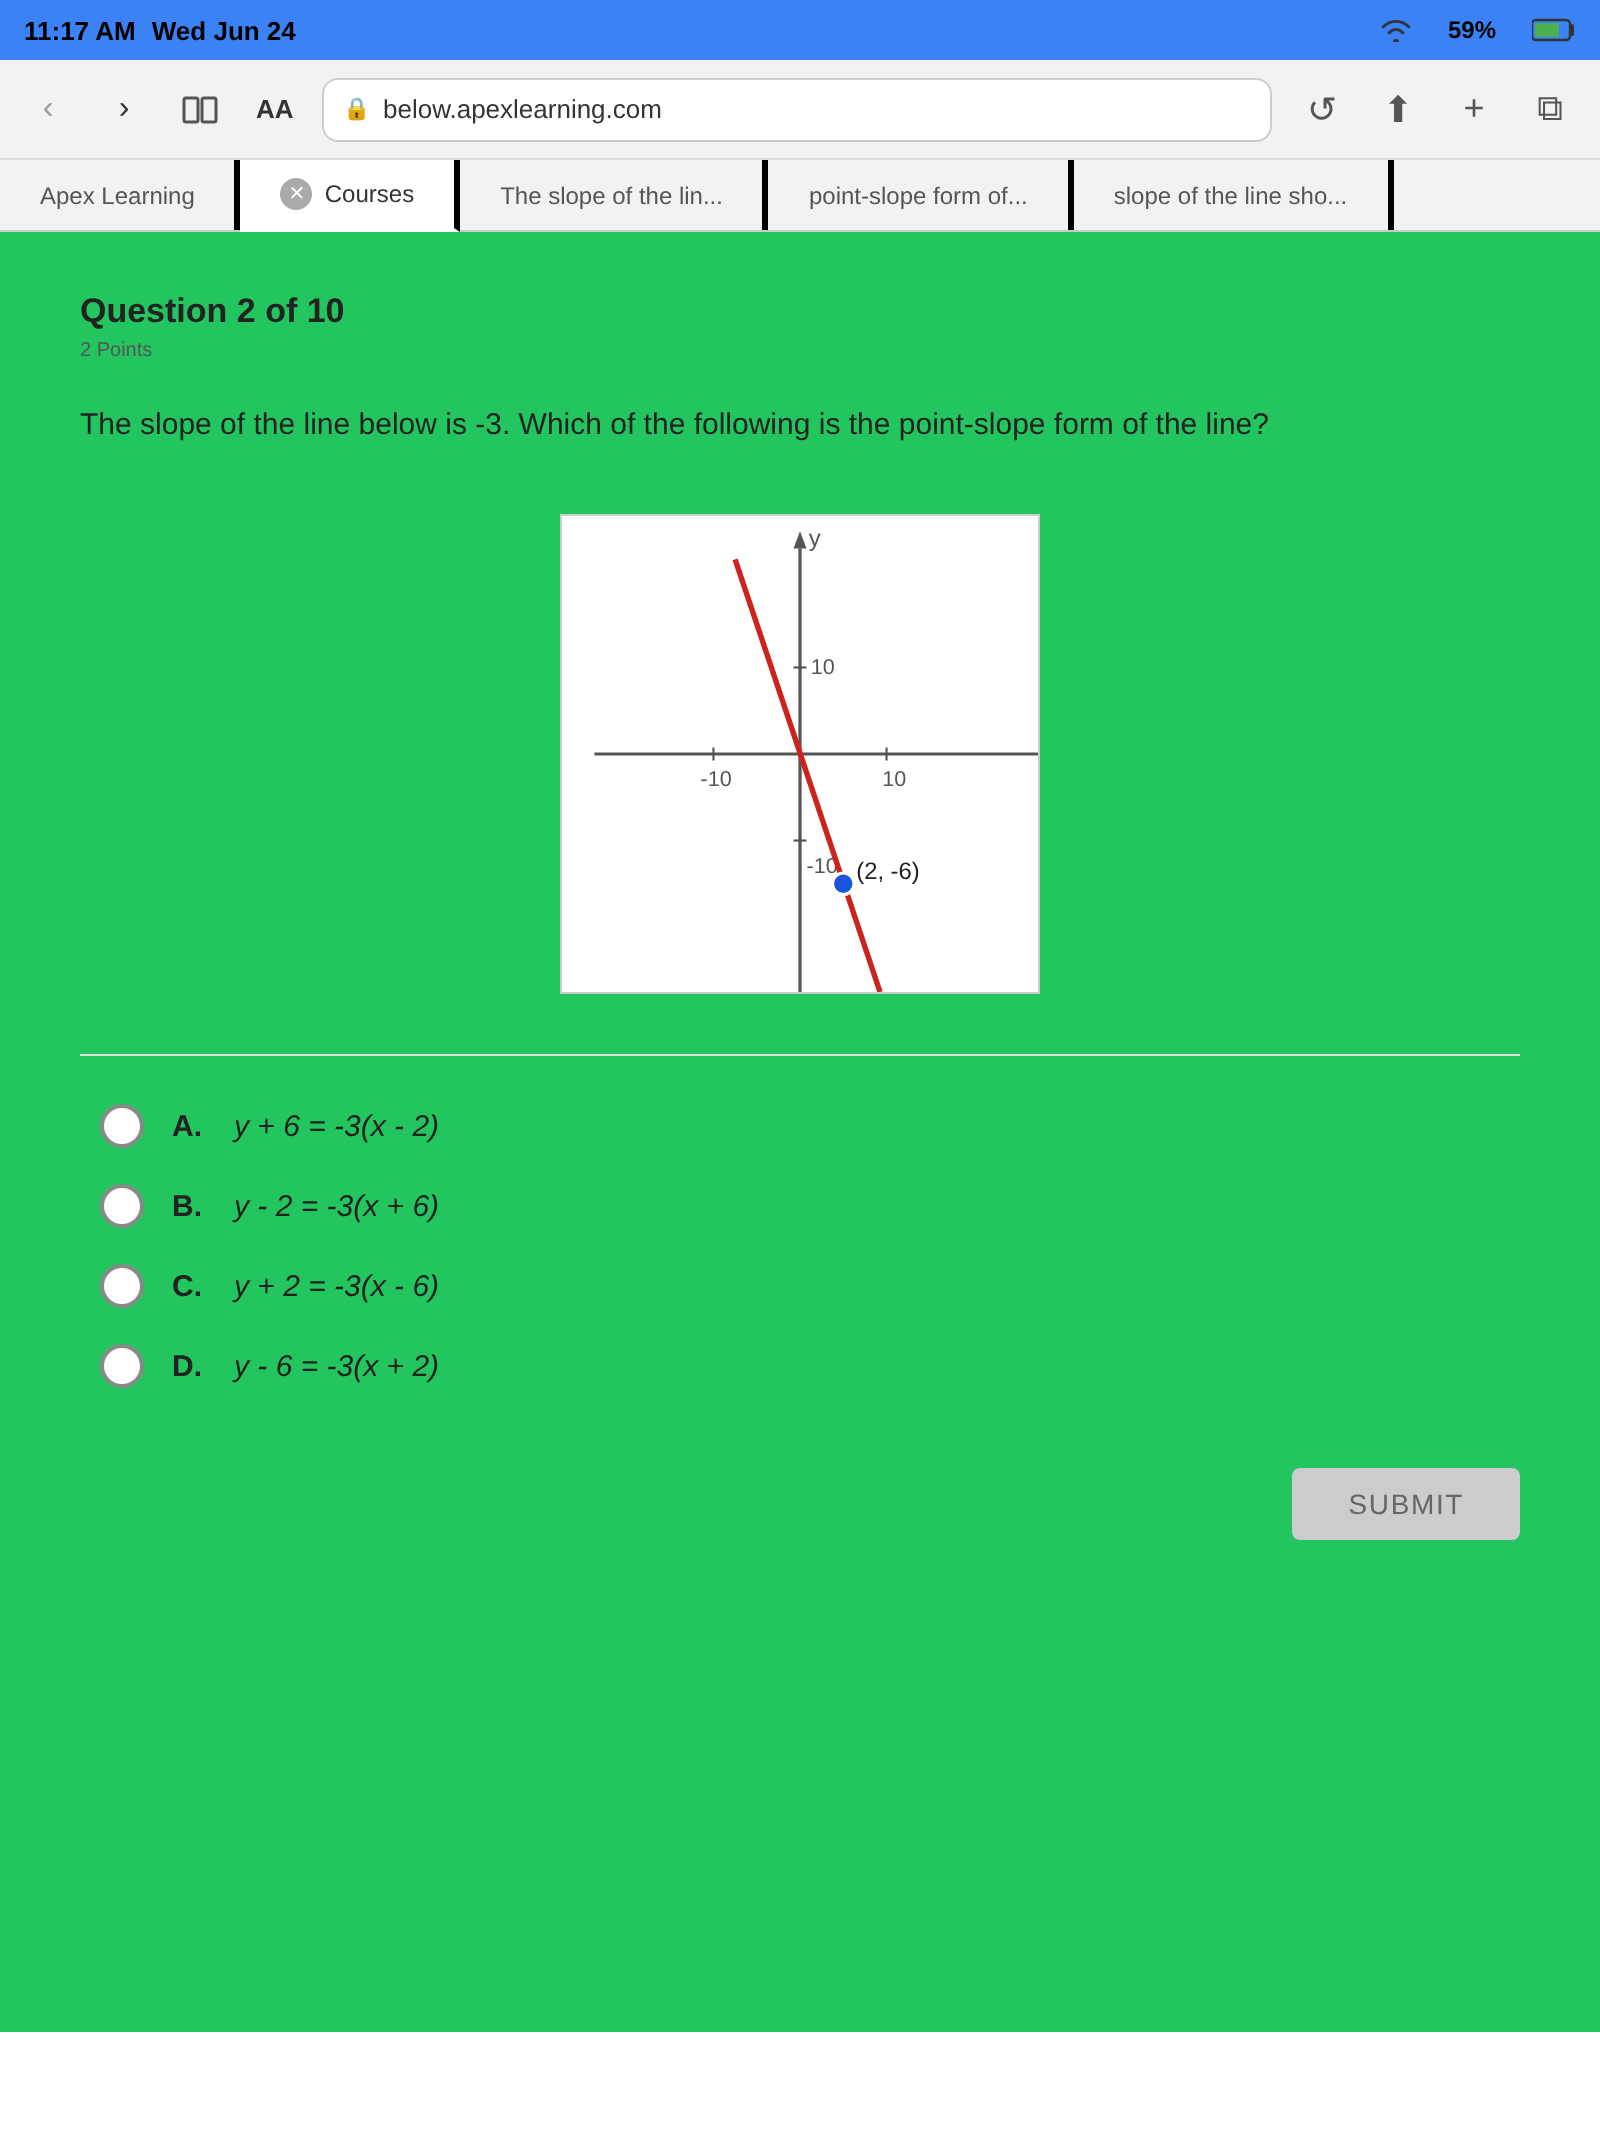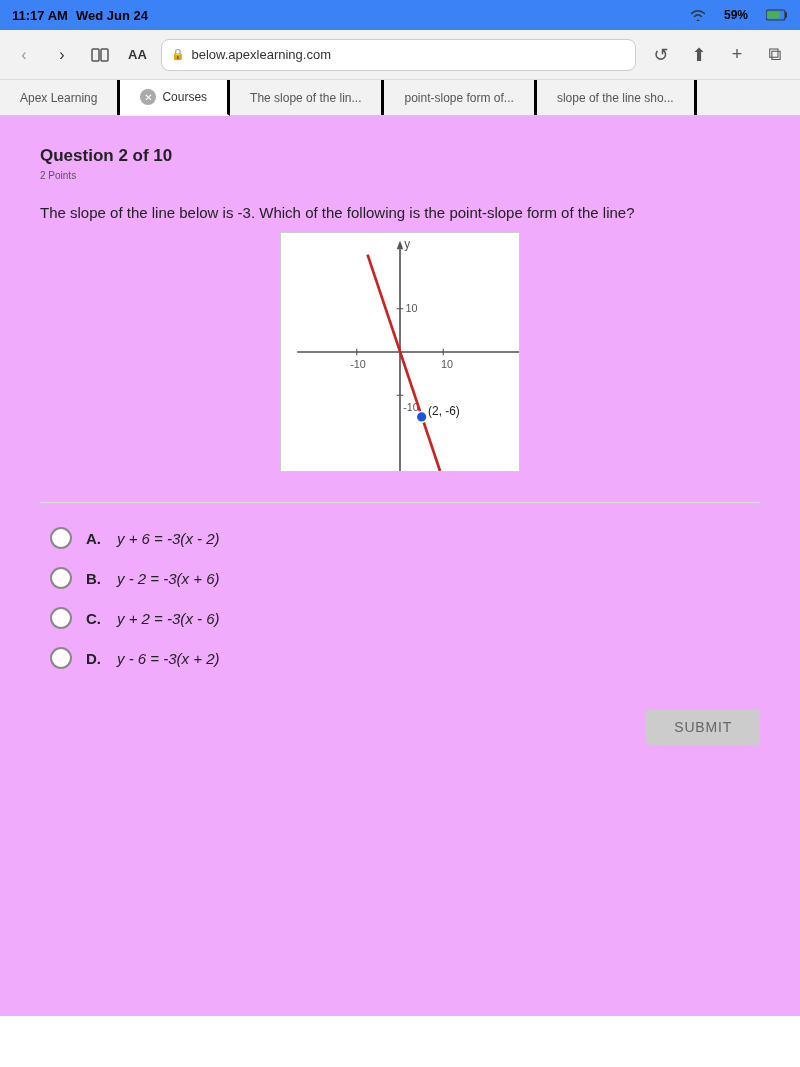--- a/index.html
+++ b/index.html
@@ -99,39 +99,39 @@
       background: #aaa;
       color: #fff;
       display: flex; align-items: center; justify-content: center;
       font-size: 10px;
       cursor: pointer;
     }
 
     
     .page-content {
       padding: 30px 40px;
-      background: #f0abfc;
+      background: #22c55e;
       min-height: 900px;
     }
     .question-header {
       font-size: 17px;
       font-weight: 700;
       color: #222;
       margin-bottom: 4px;
     }
     .question-points {
       font-size: 10px;
       color: #555;
       margin-bottom: 20px;
     }
     .question-text {
       font-size: 15px;
       color: #222;
       line-height: 1.6;
-      margin-bottom: 7px;
+      margin-bottom: 32px;
       max-width: 600px;
     }
 
     
     .graph-container {
       display: flex;
       justify-content: center;
       margin-bottom: 30px;
     }
 

